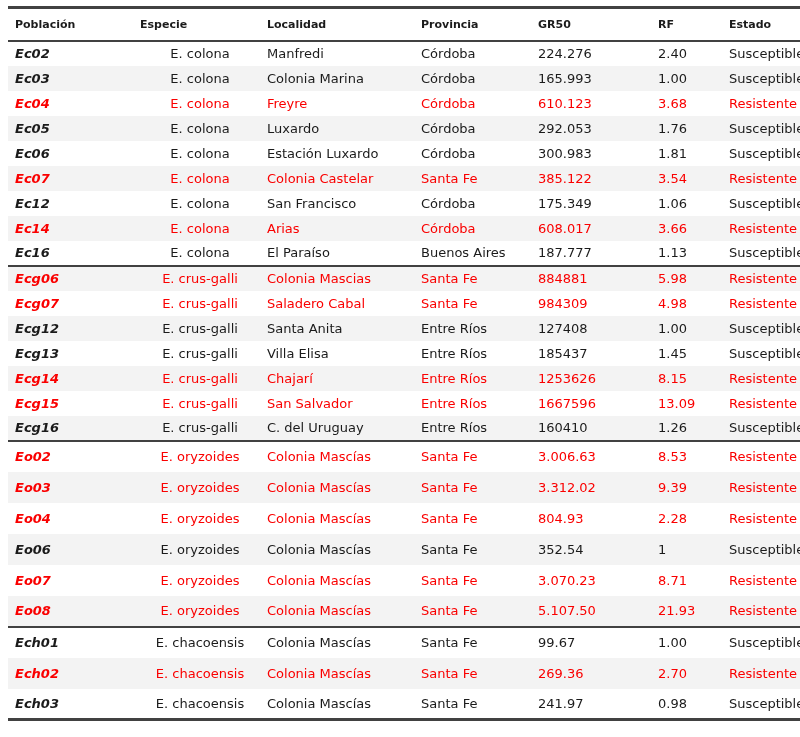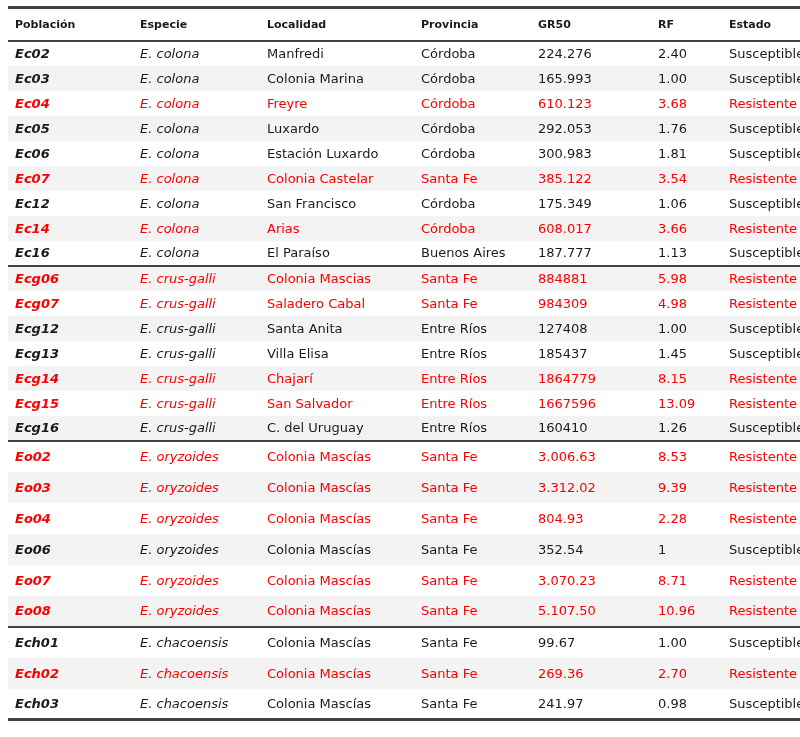--- a/index.html
+++ b/index.html
@@ -23,21 +23,21 @@
     font-size:11px;font-weight:bold;
     border-bottom:2px solid var(--border,#414141);
   }
   tbody{border-top:2px solid var(--border,#414141);}
   tbody tr{height:25px;}
   tbody.tall tr{height:31px;}
   tbody.shade-even tr:nth-child(even){background:var(--stripe,#f3f3f3);}
   tbody.shade-odd  tr:nth-child(odd) {background:var(--stripe,#f3f3f3);}
   tr.resistant td{color:var(--red,#fa0000);}
   td.c0{font-weight:bold;font-style:italic;}
-  td.c1{font-style:italic;}
+  td.c1{text-align:center;}
   .c0{width:118px}.c1{width:120px}.c2{width:147px}.c3{width:110px}
   .c4{width:113px}.c5{width:64px}.c6{width:113px}
 </style>
 </head>
 <body>
 
 <table id="resistance-table">
   <thead>
     <tr>
       <th class="c0">Población</th>
@@ -167,21 +167,21 @@
         <td class="c3">Entre Ríos</td>
         <td class="c4">185437</td>
         <td class="c5">1.45</td>
         <td class="c6">Susceptible</td>
       </tr>
       <tr class="resistant">
         <td class="c0">Ecg14</td>
         <td class="c1">E. crus-galli</td>
         <td class="c2">Chajarí</td>
         <td class="c3">Entre Ríos</td>
-        <td class="c4">1864779</td>
+        <td class="c4">1253626</td>
         <td class="c5">8.15</td>
         <td class="c6">Resistente</td>
       </tr>
       <tr class="resistant">
         <td class="c0">Ecg15</td>
         <td class="c1">E. crus-galli</td>
         <td class="c2">San Salvador</td>
         <td class="c3">Entre Ríos</td>
         <td class="c4">1667596</td>
         <td class="c5">13.09</td>
@@ -242,21 +242,21 @@
         <td class="c4">3.070.23</td>
         <td class="c5">8.71</td>
         <td class="c6">Resistente</td>
       </tr>
       <tr class="resistant">
         <td class="c0">Eo08</td>
         <td class="c1">E. oryzoides</td>
         <td class="c2">Colonia Mascías</td>
         <td class="c3">Santa Fe</td>
         <td class="c4">5.107.50</td>
-        <td class="c5">10.96</td>
+        <td class="c5">21.93</td>
         <td class="c6">Resistente</td>
       </tr>
     </tbody>
     <tbody class="shade-even tall">
       <tr>
         <td class="c0">Ech01</td>
         <td class="c1">E. chacoensis</td>
         <td class="c2">Colonia Mascías</td>
         <td class="c3">Santa Fe</td>
         <td class="c4">99.67</td>

